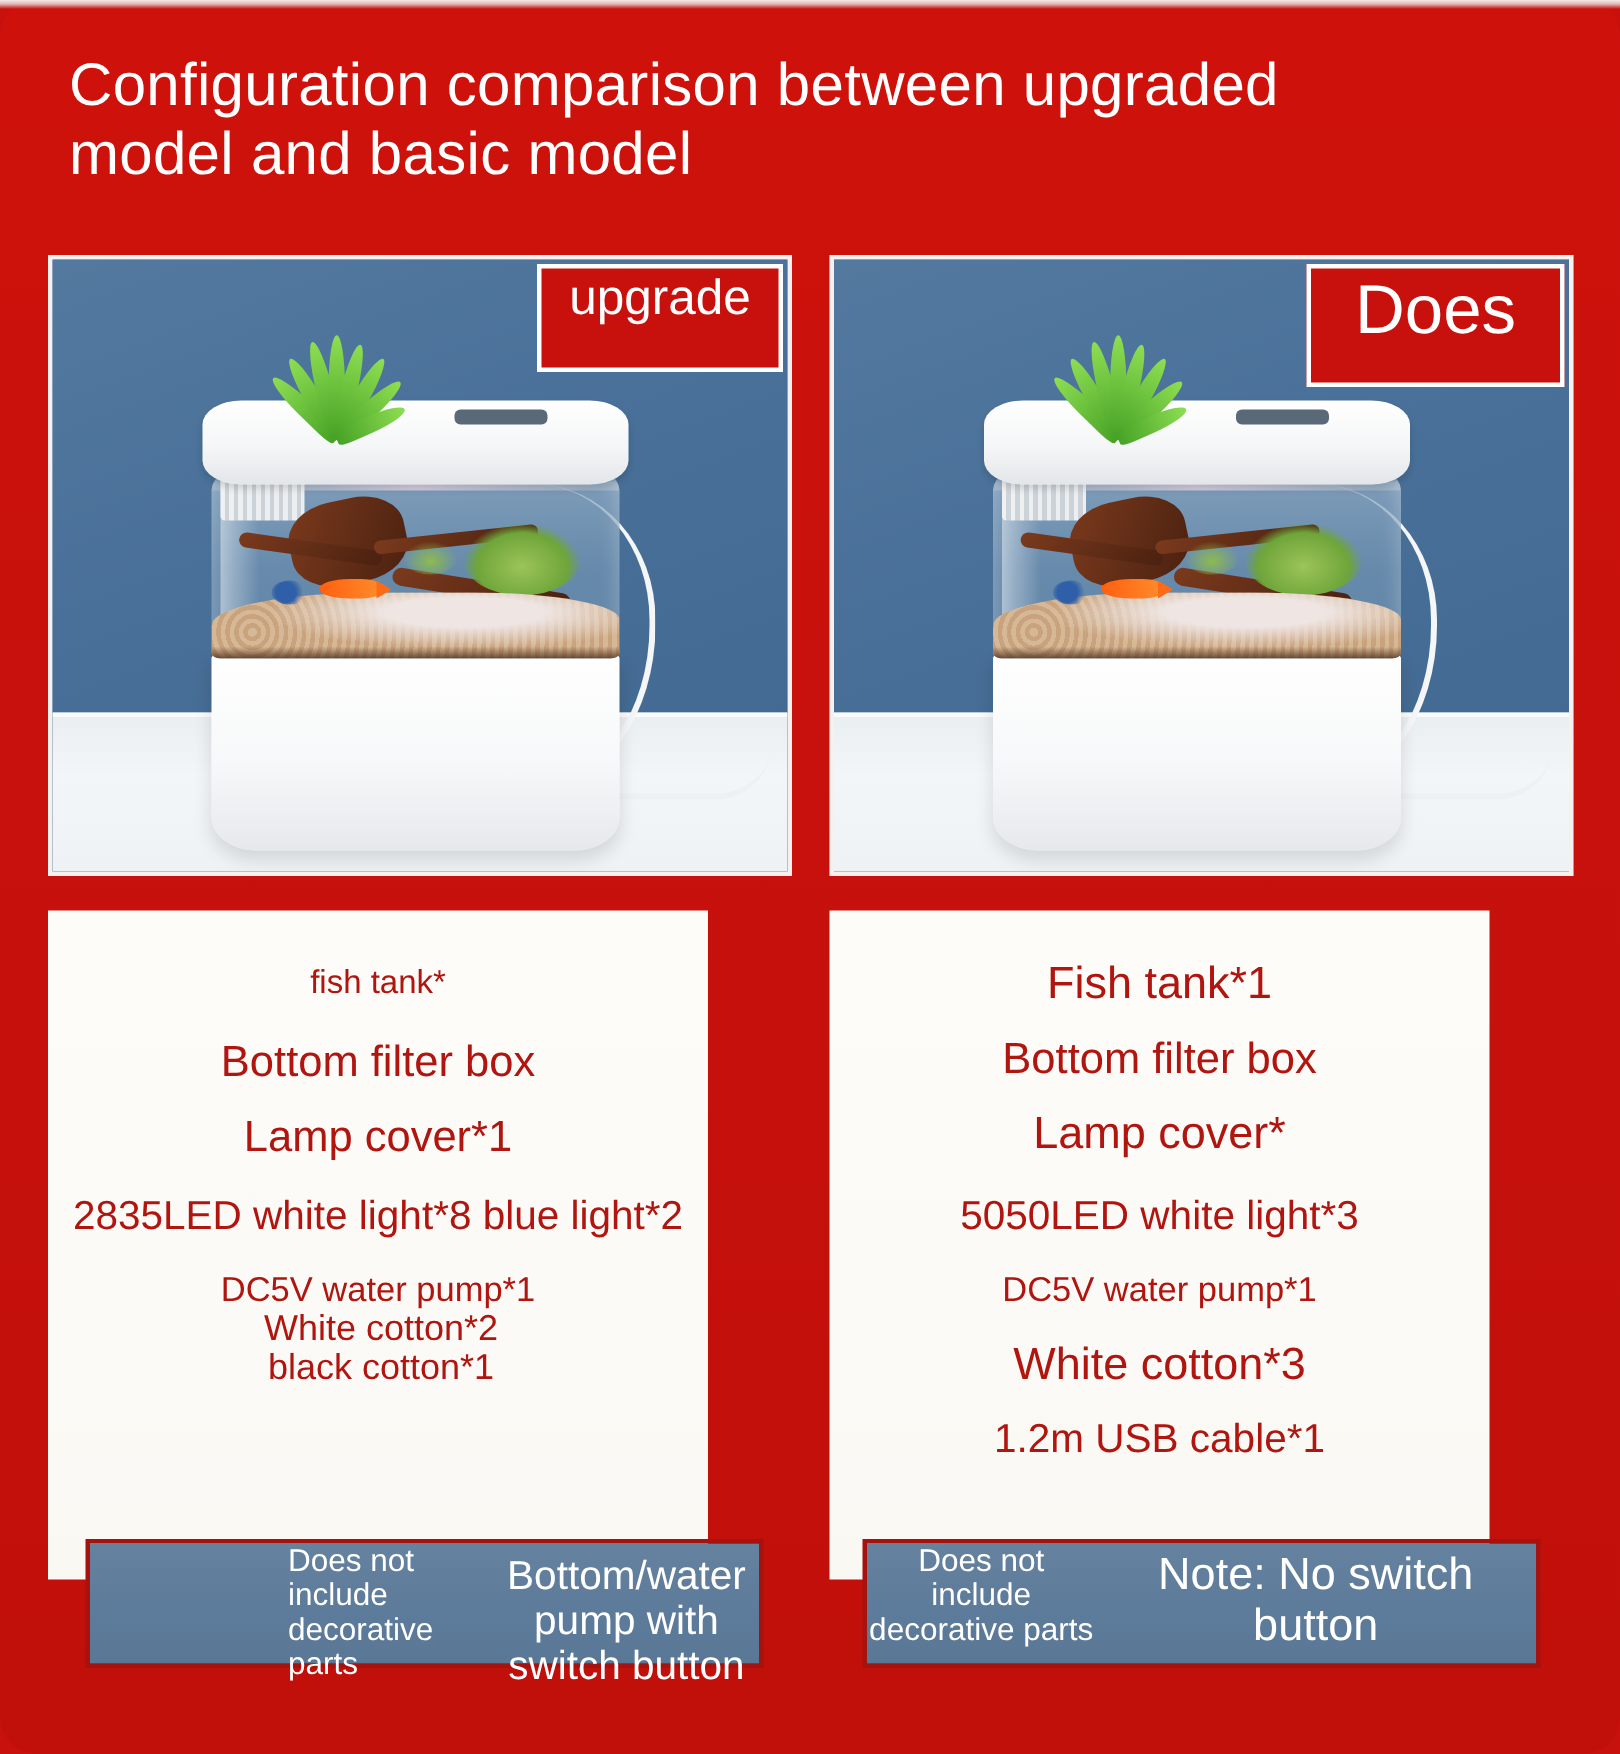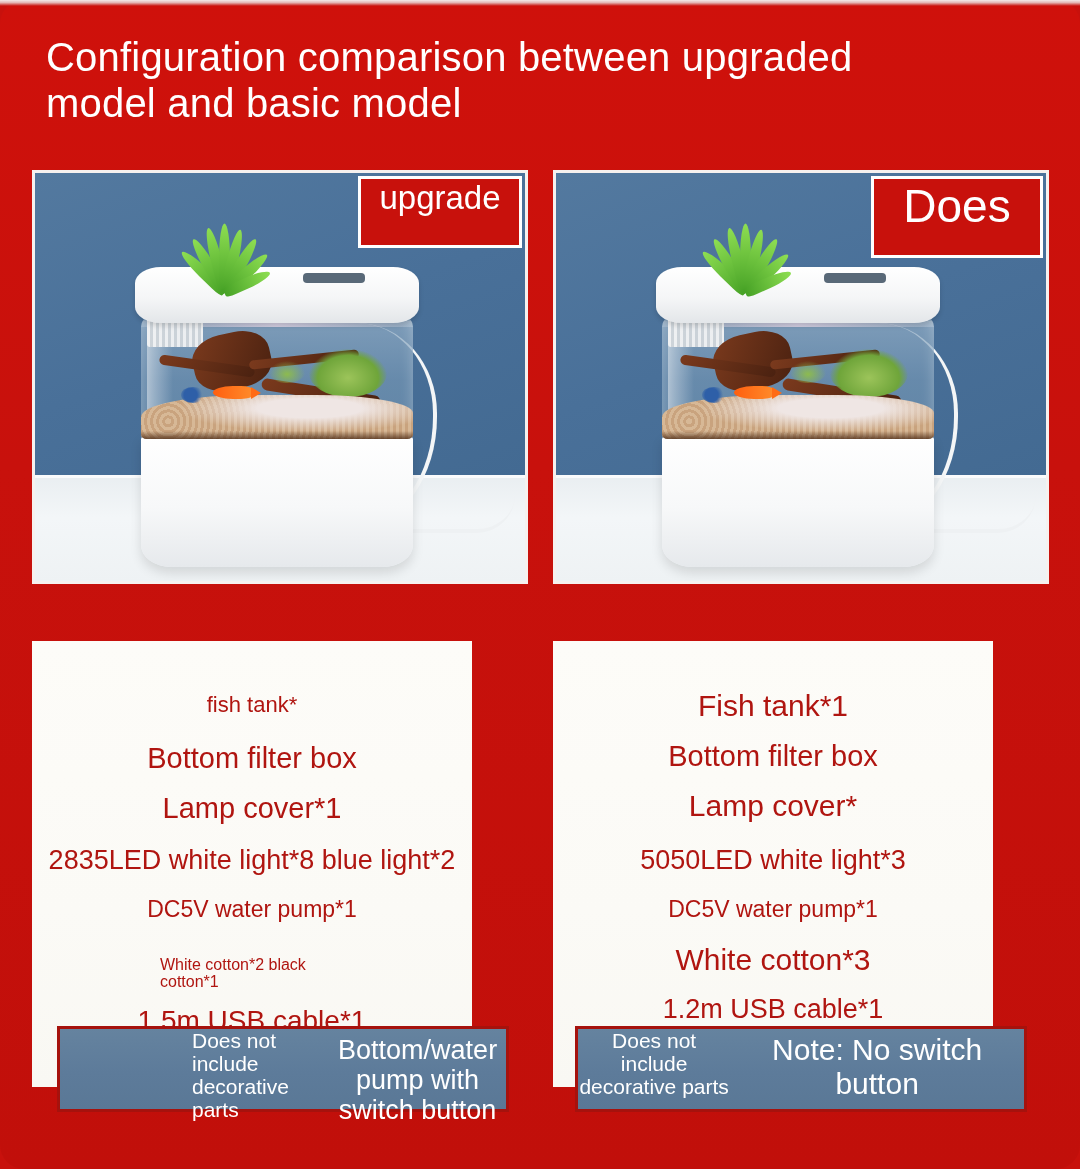--- a/index.html
+++ b/index.html
@@ -229,26 +229,26 @@
     font-size: 33px;
   }
   .badge-basic {
     right: 3px; top: 3px; width: 172px; height: 82px;
     font-size: 46px;
   }
 
   
   .spec-card {
     position: absolute;
-    left: 0; top: 471px;
+    left: 0; top: 437px;
     width: 440px;
     height: 446px;
     background: linear-gradient(180deg,#fdfcf8 0%, #fbfaf6 60%, #f9f8f3 100%);
     box-sizing: border-box;
-    padding-top: 44px;
+    padding-top: 28px;
   }
   .spec-line {
     color: #b01510;
     text-align: center;
     line-height: 1.12;
     margin: 0 14px;
   }
 
   
   .note-box {
@@ -329,22 +329,21 @@
         <span>upgrade</span>
       </div>
     </div>
 
     <div class="spec-card">
       <div class="spec-line" style="font-size:22px;margin-top:8px">fish tank*</div>
       <div class="spec-line" style="font-size:29px;margin-top:24px">Bottom filter box</div>
       <div class="spec-line" style="font-size:29px;margin-top:18px">Lamp cover*1</div>
       <div class="spec-line" style="font-size:27px;margin-top:20px">2835LED white light*8 blue light*2</div>
       <div class="spec-line" style="font-size:23px;margin-top:22px">DC5V water pump*1</div>
-      <div class="spec-line" style="font-size:16px;margin-top:33px;text-align:left;padding-left:114px;padding-right:110px">White cotton*2 black cotton*1</div>
-      <div class="spec-line" style="font-size:28px;margin-top:14px">1.5m USB cable*1</div>
+      <div class="spec-line" style="font-size:24px;margin-top:0;text-align:center;padding-left:114px;padding-right:110px">White cotton*2 black cotton*1</div>
     </div>
 
     <div class="note-box note-left">
       <div class="note-a" style="font-size:21px;text-align:left;padding-left:132px;padding-right:16px">Does not include decorative parts</div>
       <div class="note-b" style="font-size:27px;text-align:center;margin-top:6px">Bottom/water pump with switch button</div>
     </div>
   </div>
 
   <div class="col col-right">
 

